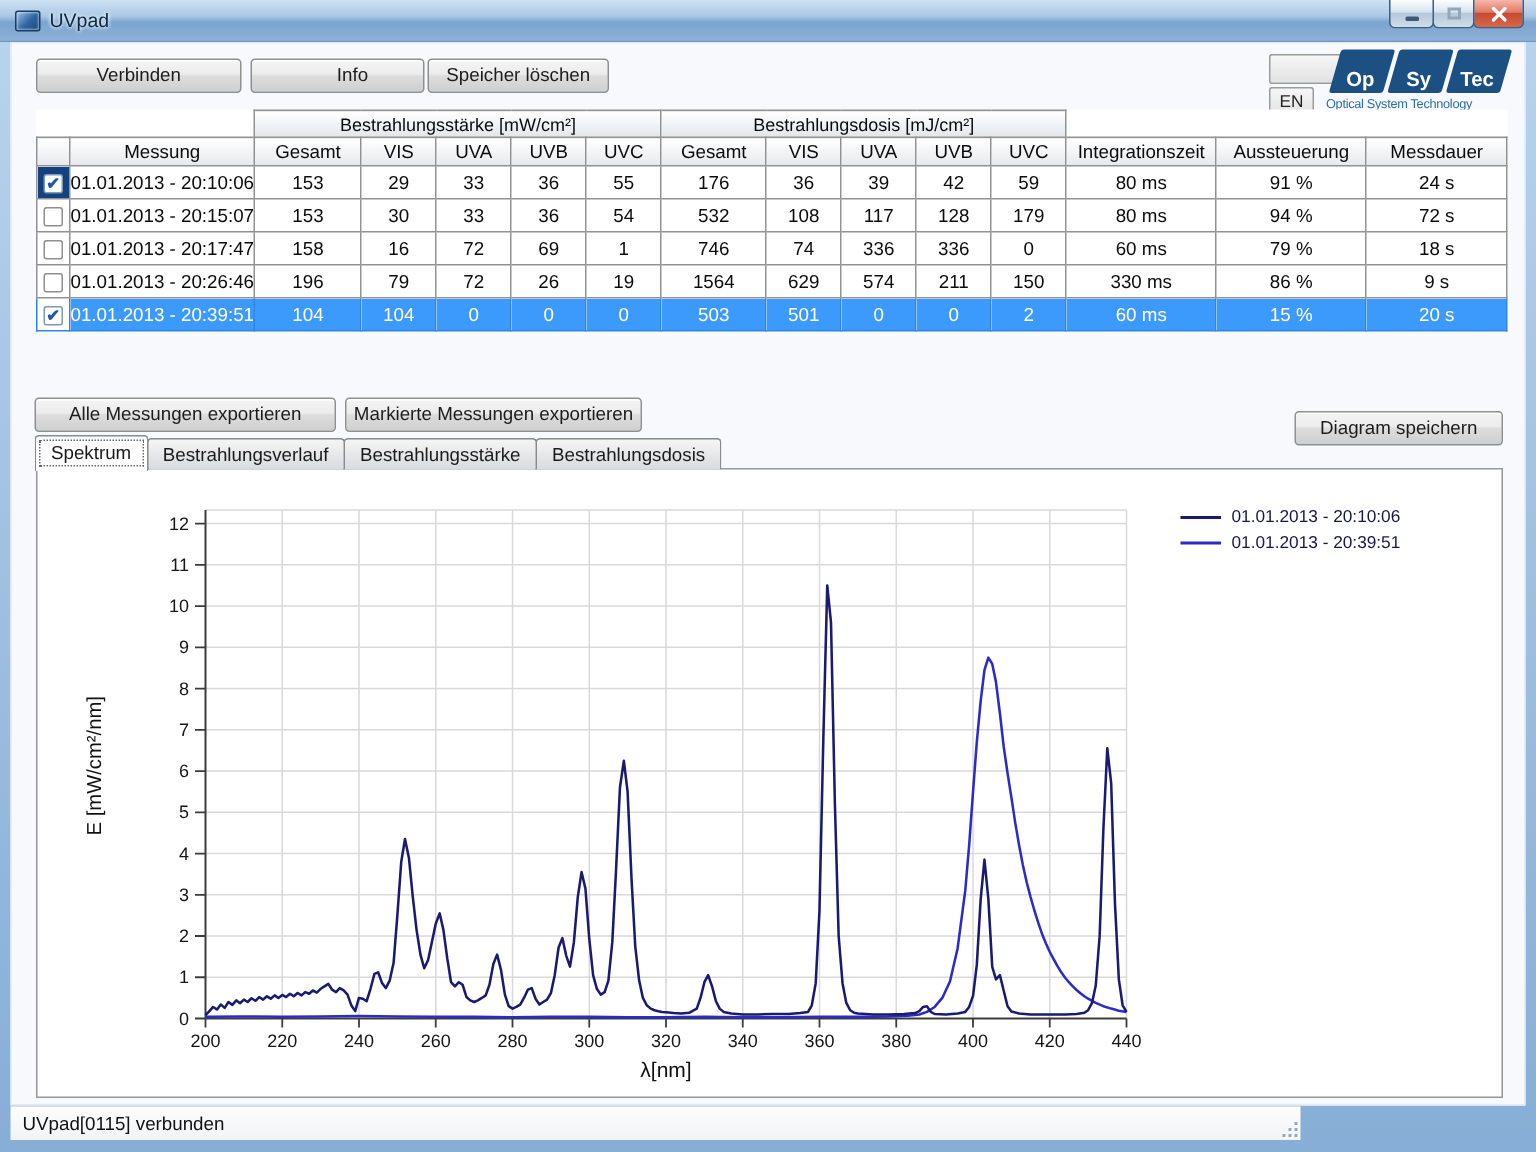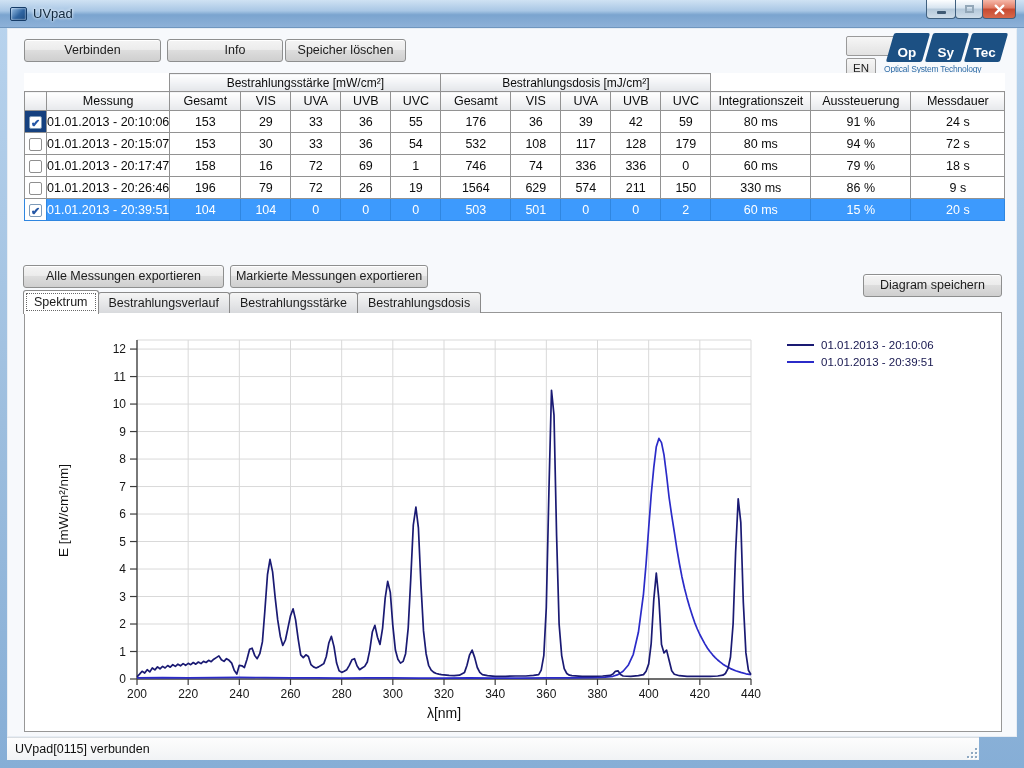--- a/index.html
+++ b/index.html
@@ -71,21 +71,21 @@
     border:1px solid #979797;z-index:2;}
   .chartpanel svg{position:absolute;left:0;top:0;}
   .ylab{position:absolute;left:-62px;top:190px;width:200px;text-align:center;font-size:13.5px;color:#111;
     transform:rotate(-90deg);}
   .xlab{position:absolute;left:349px;top:392px;width:140px;text-align:center;font-size:14px;color:#111;}
   .legend{position:absolute;left:762px;top:24px;}
   .legend-item{display:flex;align-items:center;height:15px;margin-bottom:2px;}
   .legend-swatch{width:27px;height:2px;margin-right:7px;}
   .legend-label{font-size:11.5px;color:#16164e;white-space:nowrap;}
   
-  .statusbar{position:absolute;left:7px;top:737px;width:972px;height:23px;
+  .statusbar{position:absolute;left:7px;top:737px;width:860px;height:23px;
     background:linear-gradient(180deg,#fdfdfd,#f1f3f5);border-top:1px solid #d8dde2;}
   .status-text{position:absolute;left:8px;top:4px;font-size:12.5px;color:#111;}
   .grip{position:absolute;right:2px;bottom:2px;width:12px;height:12px;}
   .grip i{position:absolute;width:2px;height:2px;background:#8fa9c2;box-shadow:1px 1px 0 #fff;}
 </style>
 </head>
 <body>
 
 <div class="window">
   <div class="client"></div>

